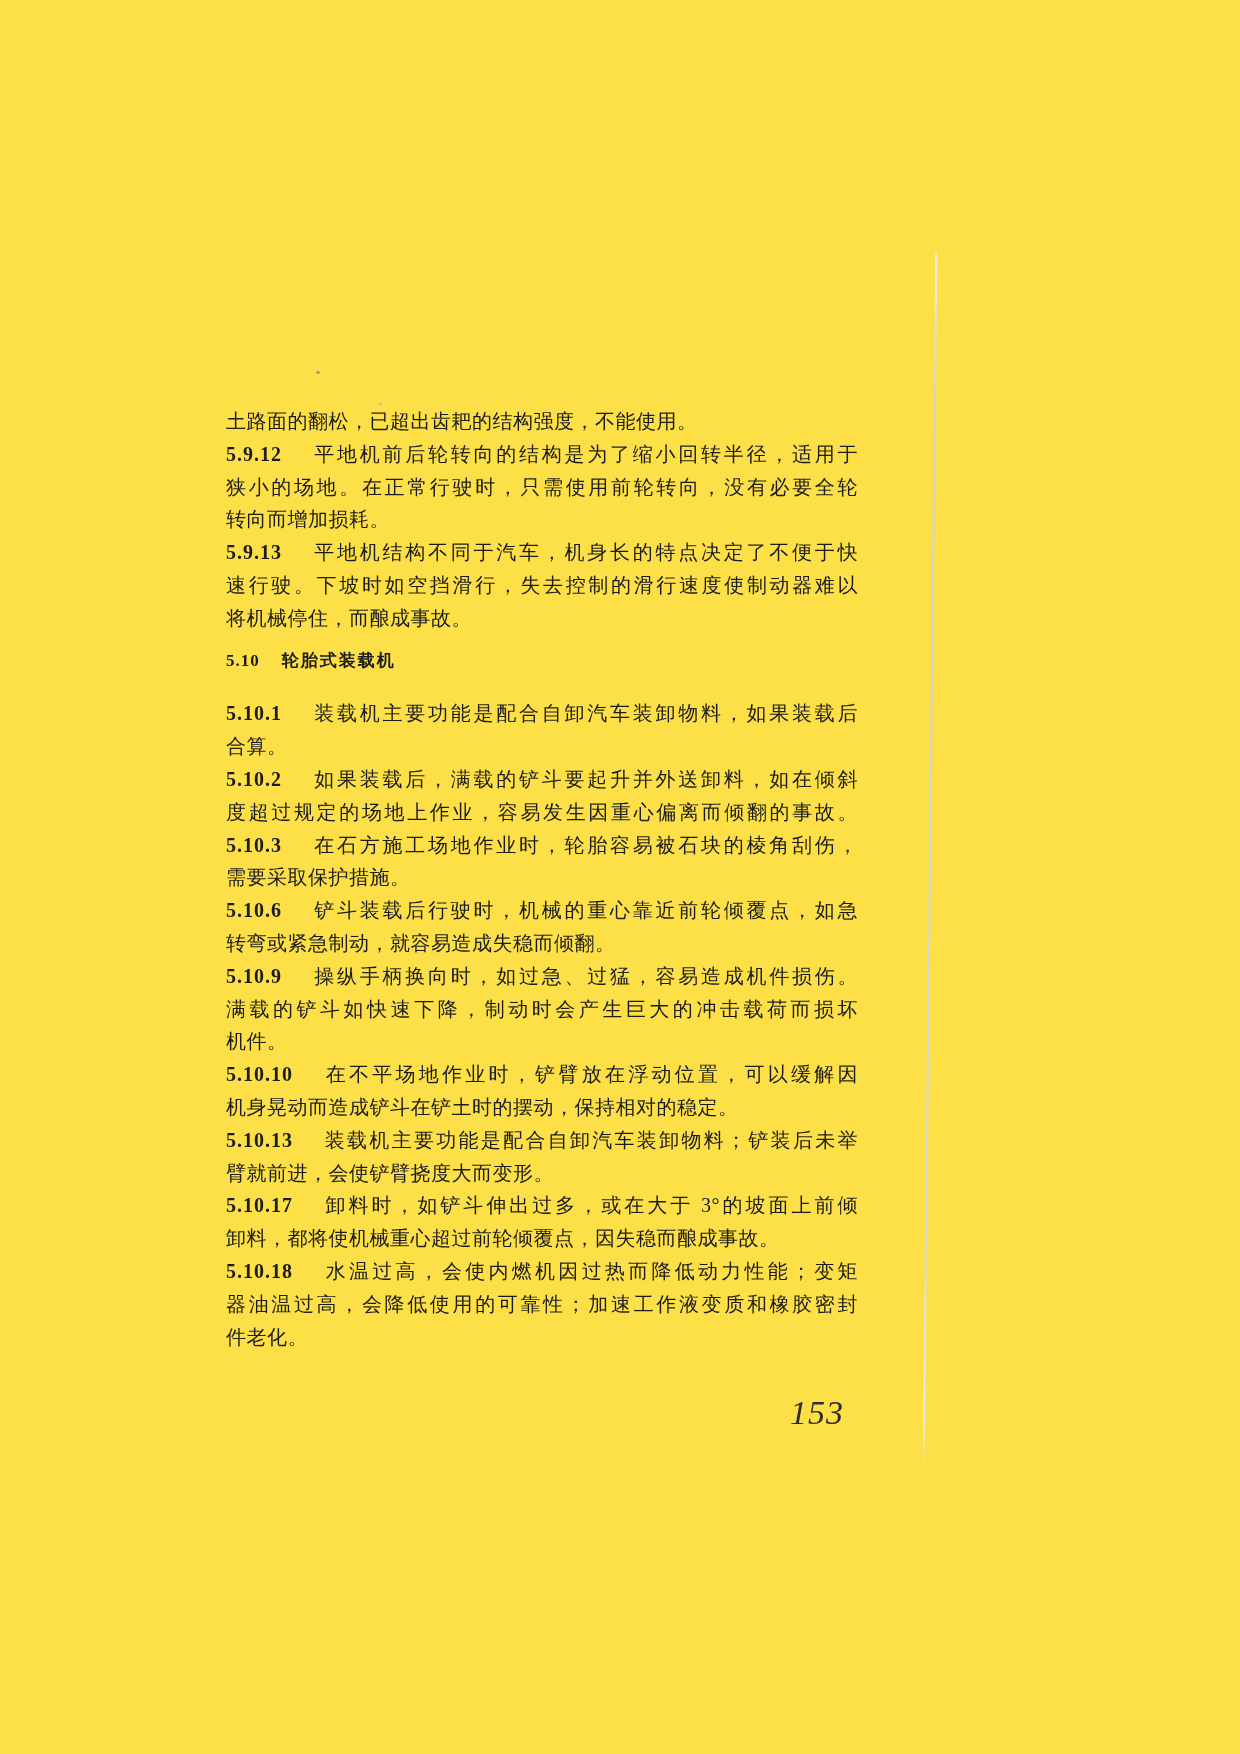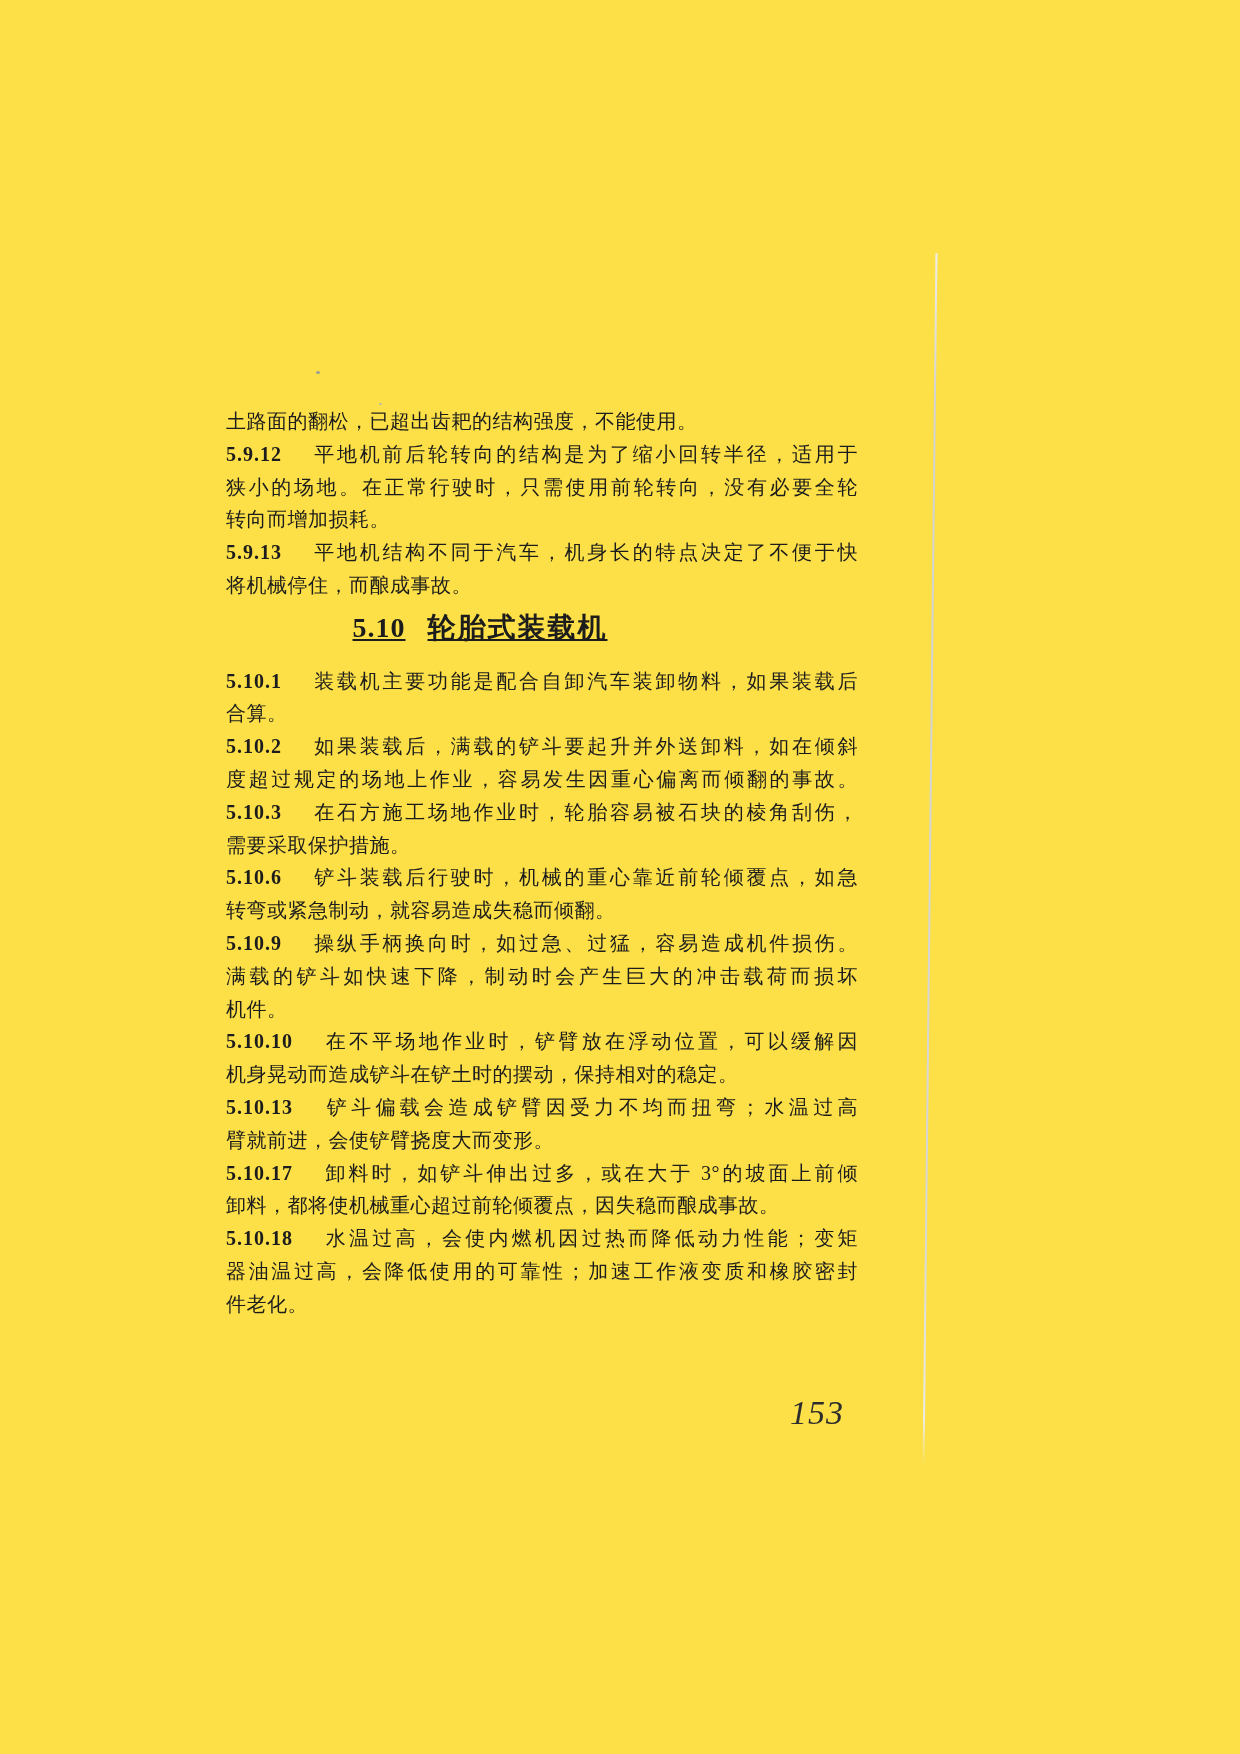--- a/index.html
+++ b/index.html
@@ -33,26 +33,25 @@
     text-align-last: left;
   }
   .num {
     font-weight: bold;
     letter-spacing: 1px;
     margin-right: 30px;
     white-space: nowrap;
   }
   .heading {
     font-weight: bold;
-    font-size: 28px;
-    text-align: center;
+    font-size: 17px;
+    text-align: left;
     padding-right: 124px;
     margin-top: 10px;
     margin-bottom: 20px;
-    text-decoration: underline;
   }
   .heading .hnum { margin-right: 22px; letter-spacing: 1px; }
   .heading .htitle { letter-spacing: 2px; }
   .page-number {
     position: absolute;
     left: 790px; top: 1394px;
     font-style: italic;
     font-size: 34px;
     letter-spacing: 1px;
     color: #2d2d2d;
@@ -72,36 +71,37 @@
 </head>
 <body>
 
 <div class="page">
   <div class="text-column" id="text-column">
       <div class="line endline"><span>土路面的翻松，已超出齿耙的结构强度，不能使用。</span></div>
       <div class="line fill"><b class="num">5.9.12</b><span>平地机前后轮转向的结构是为了缩小回转半径，适用于</span></div>
       <div class="line fill"><span>狭小的场地。在正常行驶时，只需使用前轮转向，没有必要全轮</span></div>
       <div class="line endline"><span>转向而增加损耗。</span></div>
       <div class="line fill"><b class="num">5.9.13</b><span>平地机结构不同于汽车，机身长的特点决定了不便于快</span></div>
+      <div class="line fill"><span>速行驶。下坡时如空挡滑行，失去控制的滑行速度使制动器难以</span></div>
       <div class="line endline"><span>将机械停住，而酿成事故。</span></div>
       <div class="heading"><span class="hnum">5.10</span><span class="htitle">轮胎式装载机</span></div>
       <div class="line fill"><b class="num">5.10.1</b><span>装载机主要功能是配合自卸汽车装卸物料，如果装载后</span></div>
       <div class="line endline"><span>合算。</span></div>
       <div class="line fill"><b class="num">5.10.2</b><span>如果装载后，满载的铲斗要起升并外送卸料，如在倾斜</span></div>
       <div class="line fill"><span>度超过规定的场地上作业，容易发生因重心偏离而倾翻的事故。</span></div>
       <div class="line fill"><b class="num">5.10.3</b><span>在石方施工场地作业时，轮胎容易被石块的棱角刮伤，</span></div>
       <div class="line endline"><span>需要采取保护措施。</span></div>
       <div class="line fill"><b class="num">5.10.6</b><span>铲斗装载后行驶时，机械的重心靠近前轮倾覆点，如急</span></div>
       <div class="line endline"><span>转弯或紧急制动，就容易造成失稳而倾翻。</span></div>
       <div class="line fill"><b class="num">5.10.9</b><span>操纵手柄换向时，如过急、过猛，容易造成机件损伤。</span></div>
       <div class="line fill"><span>满载的铲斗如快速下降，制动时会产生巨大的冲击载荷而损坏</span></div>
       <div class="line endline"><span>机件。</span></div>
       <div class="line fill"><b class="num">5.10.10</b><span>在不平场地作业时，铲臂放在浮动位置，可以缓解因</span></div>
       <div class="line endline"><span>机身晃动而造成铲斗在铲土时的摆动，保持相对的稳定。</span></div>
-      <div class="line fill"><b class="num">5.10.13</b><span>铲斗偏载会造成铲臂因受力不均而扭弯；水温过高</span></div>
+      <div class="line fill"><b class="num">5.10.13</b><span>装载机主要功能是配合自卸汽车装卸物料；铲装后未举</span></div>
       <div class="line endline"><span>臂就前进，会使铲臂挠度大而变形。</span></div>
       <div class="line fill"><b class="num">5.10.17</b><span>卸料时，如铲斗伸出过多，或在大于 3°的坡面上前倾</span></div>
       <div class="line endline"><span>卸料，都将使机械重心超过前轮倾覆点，因失稳而酿成事故。</span></div>
       <div class="line fill"><b class="num">5.10.18</b><span>水温过高，会使内燃机因过热而降低动力性能；变矩</span></div>
       <div class="line fill"><span>器油温过高，会降低使用的可靠性；加速工作液变质和橡胶密封</span></div>
       <div class="line endline"><span>件老化。</span></div>
     </div>
   <div class="page-number">153</div>
   <div class="scan-edge-line"></div>
   <div class="speck speck-1"></div>

